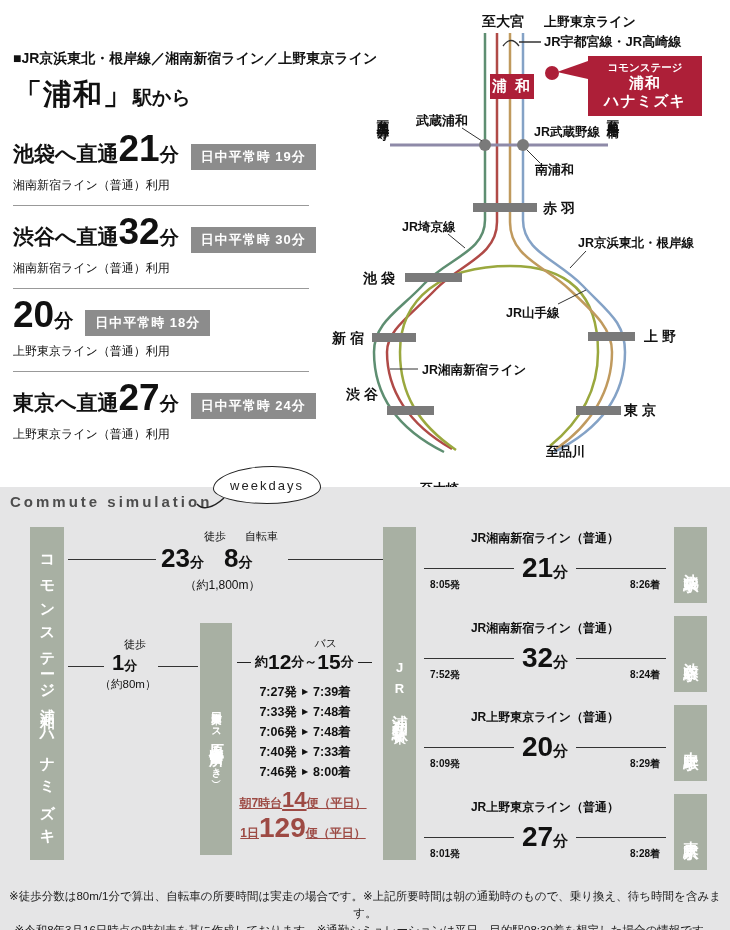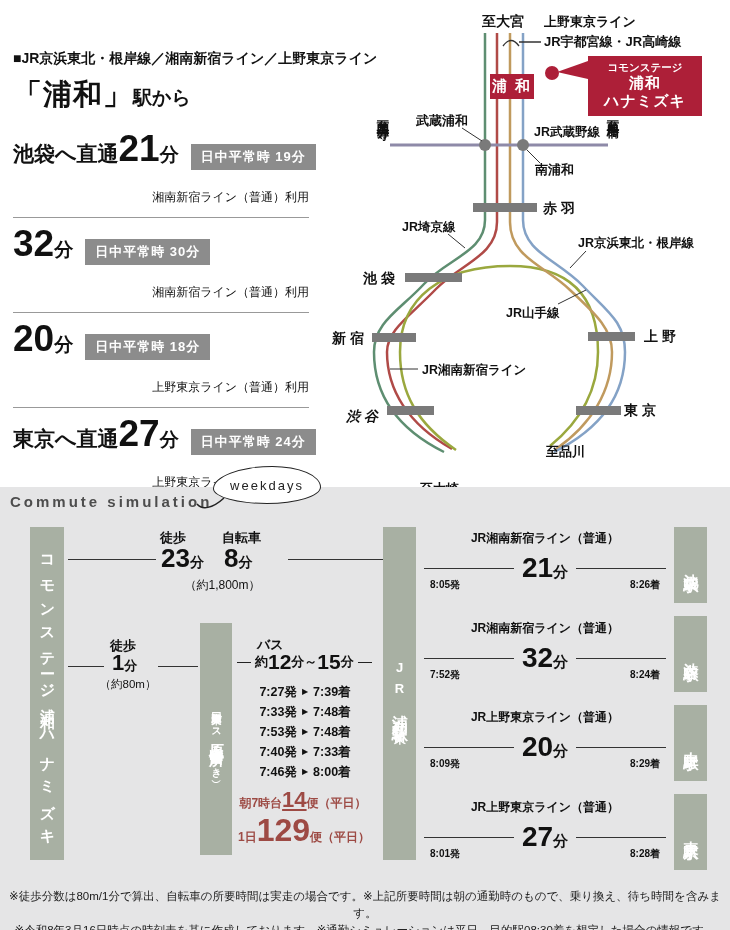--- a/index.html
+++ b/index.html
@@ -16,21 +16,21 @@
   .station-suffix{font-size:19px;}
   .sum-rows{margin-top:8px;width:296px;}
   .sum-row{padding:9px 0 11px;}
   .sum-row:not(:last-child){border-bottom:1px solid #999;}
   .sum-head{display:flex;align-items:baseline;white-space:nowrap;}
   .sum-prefix{font-size:21px;font-weight:bold;}
   .sum-min{font-size:37px;font-weight:bold;line-height:.9;}
   .sum-unit{font-size:19px;font-weight:bold;}
   .sum-badge{margin-left:12px;background:#8c8c8c;color:#fff;font-size:13px;font-weight:bold;
              padding:4px 10px;letter-spacing:1px;}
-  .sum-note{font-size:12px;margin-top:19px;text-align:right;}
+  .sum-note{font-size:12px;margin-top:7px;}
   
   .map{position:absolute;left:330px;top:0;width:400px;height:470px;}
   .map svg{position:absolute;left:0;top:0;}
   .map .lbl{position:absolute;font-weight:bold;white-space:nowrap;font-size:13px;}
   .map .lbl.small{font-size:12.5px;}
   .map .lbl.st{font-size:14px;text-align:center;}
   .map .vert{writing-mode:vertical-rl;text-orientation:upright;letter-spacing:2px;font-size:12.5px;}
   .urawa-box{position:absolute;left:160px;top:74px;width:44px;height:25px;background:#ad1f38;
              color:#fff;font-size:15px;font-weight:bold;display:flex;align-items:center;
              justify-content:center;letter-spacing:2px;}
@@ -55,36 +55,36 @@
   .box-busstop{left:200px;top:136px;width:32px;height:232px;letter-spacing:1px;}
   .box-busstop .sm{font-size:10px;}
   .box-busstop .lg{font-size:15px;letter-spacing:2px;}
   .box-station{left:383px;top:40px;width:33px;height:333px;letter-spacing:6px;}
   .box-station .jr{font-size:13px;}
   .box-station .nm{font-size:16px;}
   .box-station .ex{font-size:12px;letter-spacing:2px;}
   .box-dest{left:674px;width:33px;height:76px;font-size:15px;letter-spacing:2px;}
   .hline{position:absolute;border-top:1px solid #333;height:0;}
   .abs{position:absolute;white-space:nowrap;}
-  .mode-lbl{font-size:13px;font-weight:bold;text-align:left;}
+  .mode-lbl{font-size:11px;font-weight:normal;text-align:right;}
   .big-min{font-weight:bold;}
   .big-min .n{font-size:26px;}
   .big-min .u{font-size:14px;}
   .dist{font-size:11.5px;text-align:center;}
   .bus-dur{display:flex;align-items:center;font-weight:bold;}
   .bus-dur .dash{width:14px;border-top:1.5px solid #222;margin:0 4px;}
   .bus-dur .s{font-size:13px;}
   .bus-dur .n{font-size:21px;}
   .bus-times{font-size:12.5px;font-weight:bold;line-height:20px;}
   .bus-times .row{display:flex;justify-content:center;align-items:center;gap:5px;}
   .bus-times .arr-ic{font-size:8px;}
   .bus-red{color:#9d4a44;font-weight:bold;text-align:center;white-space:nowrap;}
-  .bus-red .s{font-size:12px;}
+  .bus-red .s{font-size:12px;text-decoration:underline;}
   .bus-red .n1{font-size:22px;text-decoration:underline;}
-  .bus-red .n2{font-size:32px;}
+  .bus-red .n2{font-size:28px;}
   .troute{position:absolute;left:424px;width:242px;}
   .troute .tname{text-align:center;font-size:12px;font-weight:bold;}
   .troute .rule{display:flex;align-items:center;margin-top:5px;}
   .troute .rule .seg{flex:1;border-top:1px solid #333;}
   .troute .rule .tmin{margin:0 8px;font-weight:bold;white-space:nowrap;}
   .troute .rule .tmin .n{font-size:28px;}
   .troute .rule .tmin .u{font-size:15px;}
   .troute .deparr{display:flex;justify-content:space-between;padding:0 6px;margin-top:-6px;
                   font-size:10px;font-weight:bold;}
   .footnotes{position:absolute;left:0;top:401px;width:730px;text-align:center;
@@ -103,20 +103,21 @@
       <div class="sum-head">
         <span class="sum-prefix">池袋へ直通</span>
           <span class="sum-min">21</span>
           <span class="sum-unit">分</span>
         <span class="sum-badge">日中平常時 19分</span>
       </div>
       <div class="sum-note">湘南新宿ライン（普通）利用</div>
     </div>
     <div class="sum-row">
       <div class="sum-head">
+        <span class="sum-prefix">渋谷へ直通</span>
           <span class="sum-min">32</span>
           <span class="sum-unit">分</span>
         <span class="sum-badge">日中平常時 30分</span>
       </div>
       <div class="sum-note">湘南新宿ライン（普通）利用</div>
     </div>
     <div class="sum-row">
       <div class="sum-head">
           <span class="sum-min">20</span>
           <span class="sum-unit">分</span>
@@ -181,21 +182,21 @@
   <div class="lbl" style="left:86px;top:112px;">武蔵浦和</div>
   <div class="lbl small" style="left:204px;top:124px;">JR武蔵野線</div>
   <div class="lbl" style="left:205px;top:161px;">南浦和</div>
   <div class="lbl vert" style="left:44px;top:110px;">至西国分寺</div>
   <div class="lbl vert" style="left:274px;top:110px;">至西船橋</div>
   <div class="lbl st" style="left:213px;top:200px;">赤 羽</div>
   <div class="lbl small" style="left:72px;top:219px;">JR埼京線</div>
   <div class="lbl small" style="left:248px;top:235px;">JR京浜東北・根岸線</div>
   <div class="lbl st" style="left:33px;top:270px;">池 袋</div>
   <div class="lbl st" style="left:2px;top:330px;">新 宿</div>
-  <div class="lbl st" style="left:16px;top:408px;font-style:italic;">渋 谷</div>
+  <div class="lbl st" style="left:16px;top:386px;">渋 谷</div>
   <div class="lbl st" style="left:314px;top:328px;">上 野</div>
   <div class="lbl st" style="left:294px;top:402px;">東 京</div>
   <div class="lbl small" style="left:176px;top:305px;">JR山手線</div>
   <div class="lbl small" style="left:92px;top:362px;">JR湘南新宿ライン</div>
   <div class="lbl" style="left:90px;top:443px;margin-top:37px;">至大崎</div>
   <div class="lbl" style="left:216px;top:443px;">至品川</div>
 </div>
 
 <div class="commute">
   <div class="commute-title">Commute simulation</div>
@@ -265,21 +266,21 @@
         <span>7:27発</span>
         <span class="arr-ic">▶</span>
         <span>7:39着</span>
       </div>
     <div class="row">
         <span>7:33発</span>
         <span class="arr-ic">▶</span>
         <span>7:48着</span>
       </div>
     <div class="row">
-        <span>7:53発</span>
+        <span>7:06発</span>
         <span class="arr-ic">▶</span>
         <span>7:48着</span>
       </div>
     <div class="row">
         <span>7:40発</span>
         <span class="arr-ic">▶</span>
         <span>7:33着</span>
       </div>
     <div class="row">
         <span>7:46発</span>

